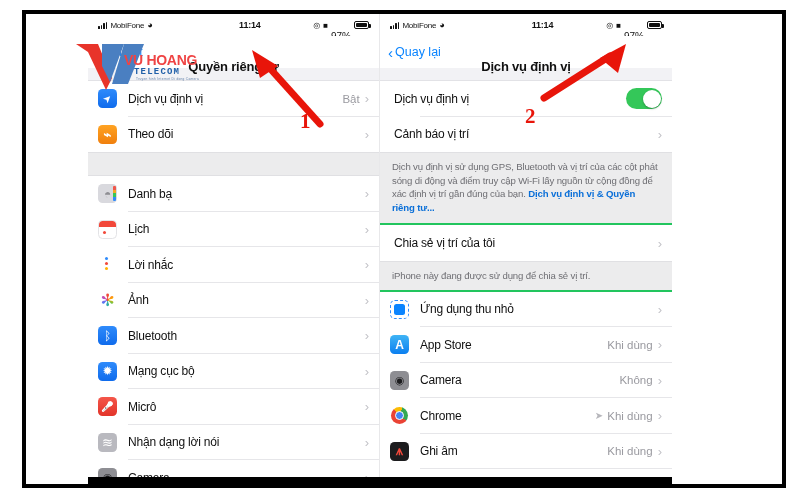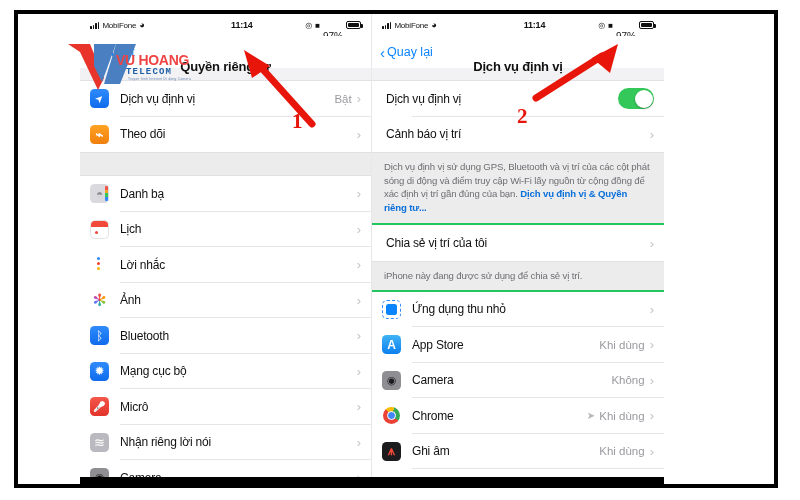--- a/index.html
+++ b/index.html
@@ -6,21 +6,21 @@
 
   html, body {
     width: 800px; height: 500px;
     background: #ffffff;
     font-family: "Liberation Sans", sans-serif;
     overflow: hidden;
   }
 
   #frame {
     position: absolute;
-    left: 14px; top: 10px;
+    left: 22px; top: 10px;
     width: 764px; height: 478px;
     border: 4px solid #000000;
     background: #ffffff;
     overflow: hidden;
   }
 
   #shot {
     position: absolute;
     left: 62px; top: 0px;
     width: 584px; height: 470px;
@@ -346,21 +346,21 @@
         </div>
 
         <div class="row">
           <span class="appicon ic-mic"></span>
           <span class="row-label">Micrô</span>
           <span class="chev">›</span>
         </div>
 
         <div class="row">
           <span class="appicon ic-speech"></span>
-          <span class="row-label">Nhận riêng lời nói</span>
+          <span class="row-label">Nhận dạng lời nói</span>
           <span class="chev">›</span>
         </div>
 
         <div class="row">
           <span class="appicon ic-camera"></span>
           <span class="row-label">Camera</span>
           <span class="chev">›</span>
         </div>
 
       </div>

